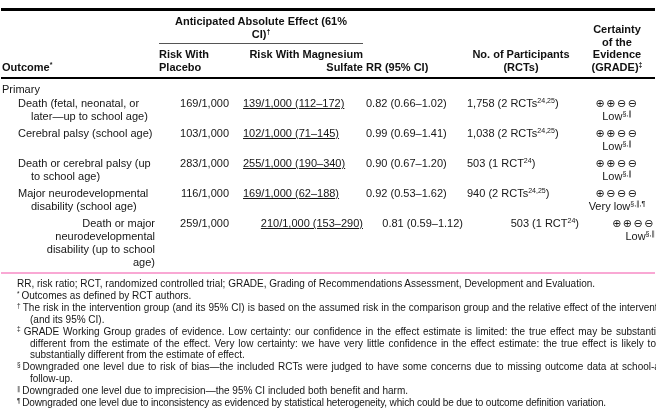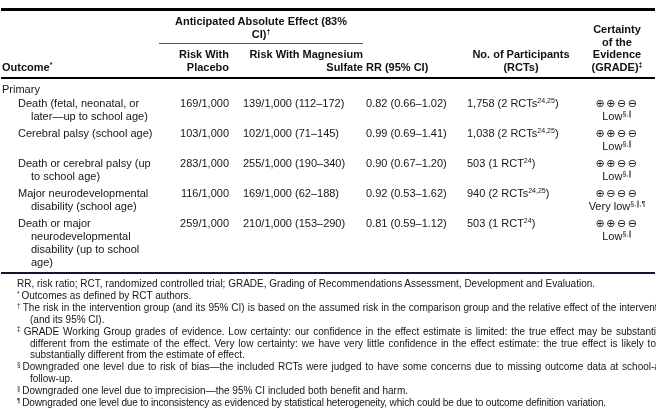--- a/index.html
+++ b/index.html
@@ -39,21 +39,21 @@
     color: #111;
   }
   thead tr.r1 th { border-top: 3px solid #000; }
   th.h-outcome { text-align: left; padding-left: 1px; }
   th.h-spanner {
     text-align: center;
     vertical-align: top;
     padding: 4px 14px 3px 14px;
     border-bottom: 1px solid #555;
   }
-  th.h-placebo { text-align: right; padding-right: 6px; padding-top: 4px; }
+  th.h-placebo { text-align: left; padding-right: 6px; padding-top: 4px; }
   th.h-mgso4   { text-align: right; padding-top: 4px; }
   th.h-rr      { text-align: left; padding-left: 3px; }
   th.h-parts   { padding-left: 4px; padding-right: 4px; }
   th.h-grade   { text-align: center; padding-left: 10px; padding-right: 10px; }
 
   tbody td {
     font-size: 11px;
     line-height: 13px;
     vertical-align: top;
     padding: 1px 0 3px 0;
@@ -63,32 +63,32 @@
     padding: 4px 0 0 1px;
     font-size: 11px;
     margin-left: 43px;
   }
   td.outcome {
     padding-left: 30px;
     padding-right: 4px;
     text-indent: -13px;
   }
   td.placebo { text-align: right; padding-right: 6px; }
-  td.mgso4   { text-align: left;  padding-left: 8px; }
+  td.mgso4   { text-align: left;  padding-left: 8px; text-decoration: underline; }
   td.rr      { text-align: left;  padding-left: 3px; }
   td.parts   { text-align: left;  padding-left: 4px; }
   td.grade   { text-align: center; }
   .grade-symbols {
     font-size: 11px;
     letter-spacing: 1.5px;
     line-height: 13px;
     white-space: nowrap;
   }
   .grade-label { font-size: 11px; line-height: 13px; white-space: nowrap; }
-  tr.last-row td { border-bottom: 2px solid #0f172a; }
+  tr.last-row td { border-bottom: 2px solid #f9a8d4; text-align: right; }
 
   sup {
     font-size: 0.64em;
     line-height: 0;
     vertical-align: baseline;
     position: relative;
     top: -0.5em;
   }
 
   .footnotes { margin: 4px 0 0 17px; width: 654px; }
@@ -114,21 +114,21 @@
       <col class="c1">
         <col class="c2">
         <col class="c3">
         <col class="c4">
         <col class="c5">
         <col class="c6">
     </colgroup>
     <thead>
       <tr class="r1">
         <th class="h-outcome" rowspan="2"><span>Outcome</span><sup>*</sup></th>
-        <th class="h-spanner" colspan="2"><span>Anticipated Absolute Effect (83% CI)</span><sup>†</sup></th>
+        <th class="h-spanner" colspan="2"><span>Anticipated Absolute Effect (61% CI)</span><sup>†</sup></th>
         <th class="h-rr" rowspan="2"><span>RR (95% CI)</span></th>
         <th class="h-parts" rowspan="2"><span>No. of Participants (RCTs)</span></th>
         <th class="h-grade" rowspan="2"><span>Certainty of the Evidence (GRADE)</span><sup>‡</sup></th>
       </tr>
       <tr class="r2">
         <th class="h-placebo"><span>Risk With Placebo</span></th>
         <th class="h-mgso4"><span>Risk With Magnesium Sulfate</span></th>
       </tr>
     </thead>
     <tbody>

